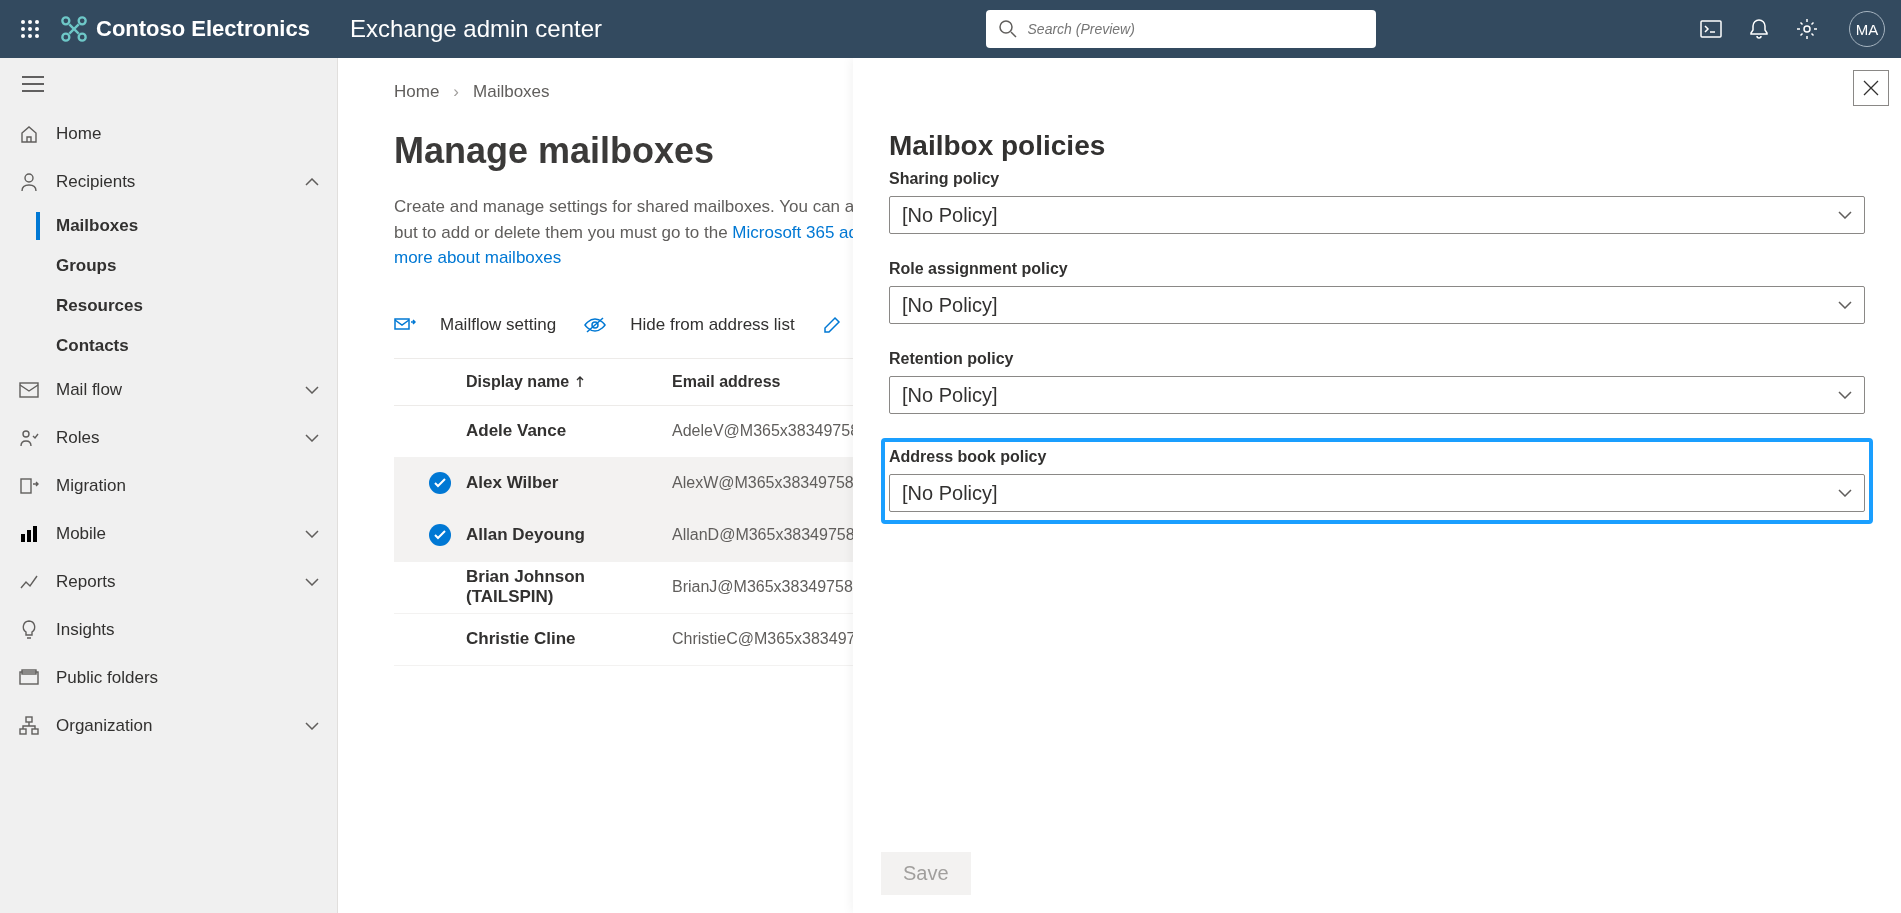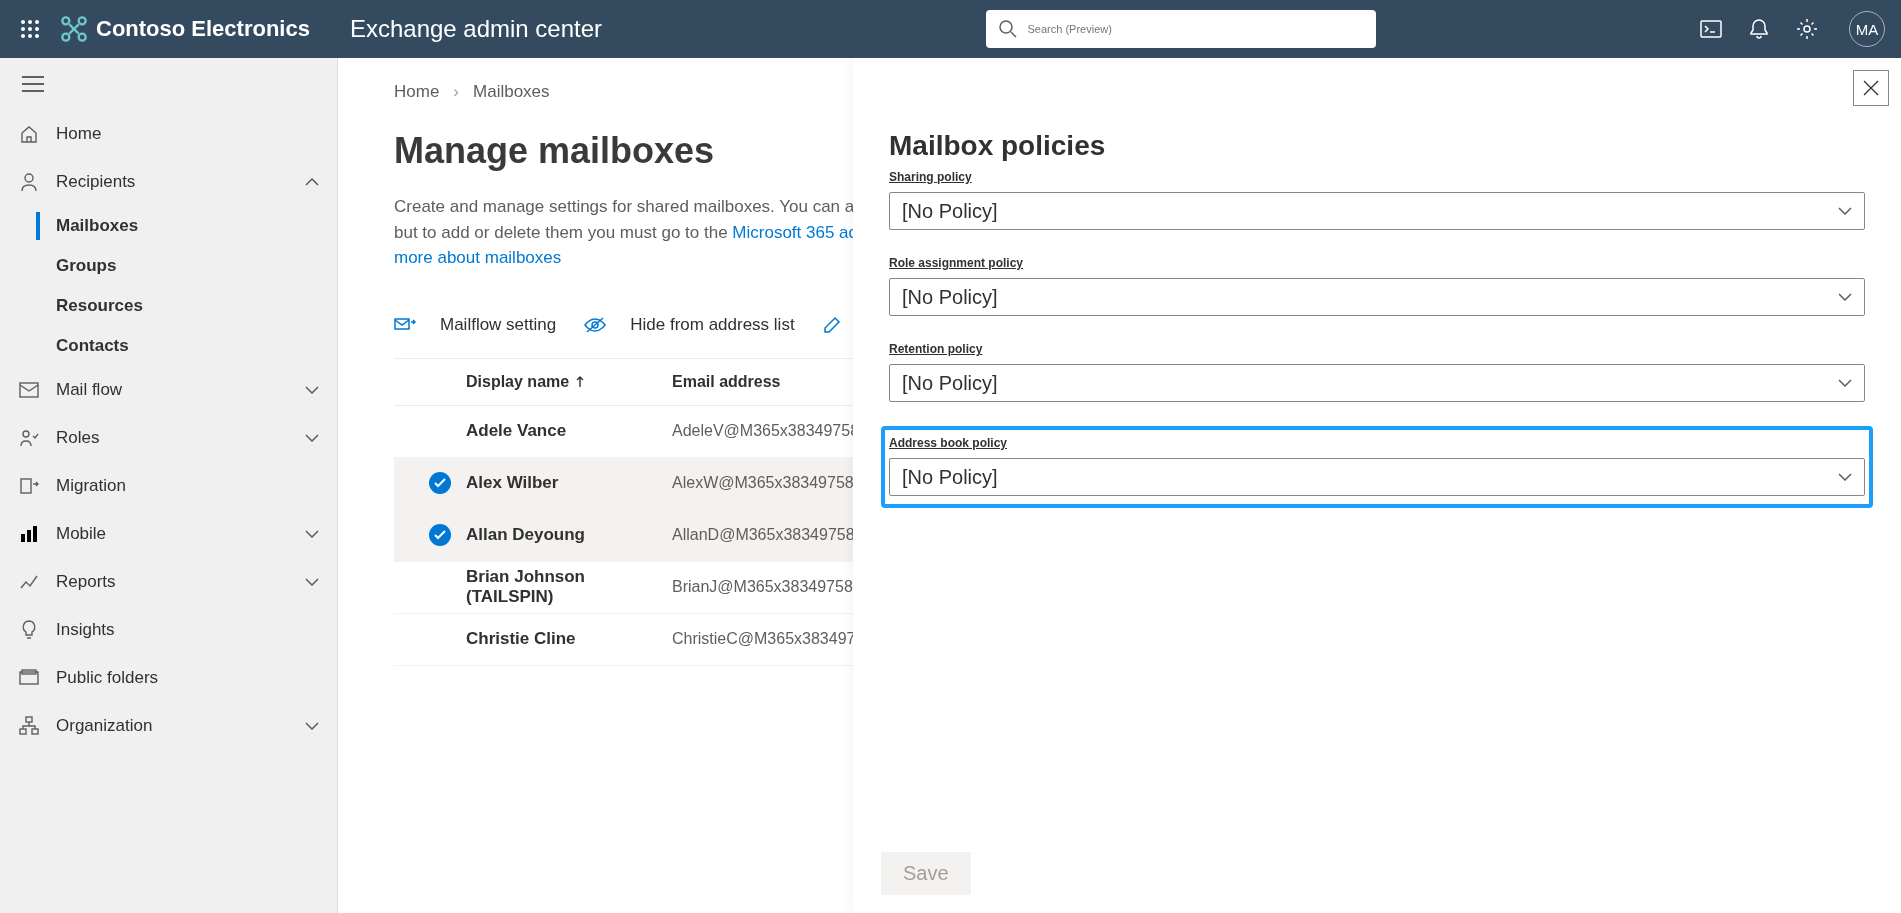--- a/index.html
+++ b/index.html
@@ -6,21 +6,21 @@
   body { font-family: "Segoe UI", Arial, sans-serif; color: #323130; background: #fff; overflow: hidden; }
   
   
   .header { background: #334a5f; height: 58px; display: flex; align-items: center; color: #fff; padding: 0 10px; }
   .waffle { width: 40px; height: 40px; display:flex; align-items:center; justify-content:center; cursor:pointer; }
   .logo-group { display:flex; align-items:center; gap:8px; margin-left:10px; }
   .logo-text { font-weight: 600; font-size: 22px; }
   .product-name { font-size: 24px; margin-left: 40px; font-weight: 400; }
   .search-wrap { flex:1; display:flex; justify-content:center; }
   .search-box { background:#fff; border-radius:4px; height:38px; width:390px; display:flex; align-items:center; padding:0 12px; gap:10px; margin-left:60px;}
-  .search-box input { border:none; outline:none; font-size:11px; flex:1; background:transparent; color:#404040;}
+  .search-box input { border:none; outline:none; font-size:14px; flex:1; background:transparent; color:#404040;font-style:italic;}
   .header-icons { display:flex; gap:24px; align-items:center; margin-right:6px;}
   .header-icon { width:24px; height:24px; display:flex; align-items:center; justify-content:center; cursor:pointer; }
   .avatar { width:36px; height:36px; border:1px solid #a6b4c0; border-radius:50%; display:flex; align-items:center; justify-content:center; font-size:15px; color:#fff; margin-left:6px;}
 
   
   .body-wrap { display:flex; height: calc(913px - 58px); }
   
   
   .sidebar { width: 338px; background:#f0f0f0; border-right:1px solid #e1dfdd; padding-top:12px; }
   .hamburger-row { padding: 6px 22px 18px; }
@@ -54,21 +54,21 @@
   .row .name-cell { width:206px; font-size:17px; font-weight:600; color:#323130;}
   .row .email-cell { font-size:16px; color:#605e5c; }
   .check-circle { width:22px; height:22px; border-radius:50%; background:#0078d4; display:flex; align-items:center; justify-content:center; }
 
   
   .flyout { position:absolute; top:0; right:0; bottom:0; width: calc(100% - 515px); background:#fff; box-shadow: -2px 0 10px rgba(0,0,0,.05); padding: 28px 36px; }
   .close-btn { position:absolute; top:12px; right:12px; width:36px; height:36px; border:1px solid #8a8886; display:flex; align-items:center; justify-content:center; cursor:pointer; }
   .flyout h2 { font-size:28px; font-weight:700; margin-bottom:8px; margin-top:44px;}
   .field { margin-bottom:26px; }
   .field.highlighted { outline:4px solid #1a9fff; outline-offset:-2px; padding:8px 6px 10px; margin-left:-6px; margin-right:-6px; border-radius:2px;}
-  .field-label { font-size:12px; font-weight:700; margin-bottom:8px; display:block;text-decoration:underline;}
+  .field-label { font-size:16px; font-weight:700; margin-bottom:8px; display:block;}
   .select-box { border:1px solid #8a8886; height:38px; display:flex; align-items:center; justify-content:space-between; padding:0 12px; font-size:20px; cursor:pointer; border-radius:2px;}
   .save-btn { position:absolute; bottom:18px; left:28px; background:#f3f2f1; border:none; padding:10px 22px; font-size:20px; color:#a19f9d; cursor:pointer; }
 
   svg { display:block; }
 </style>
 </head>
 <body>
 
 <div class="header">
   <div class="waffle">

